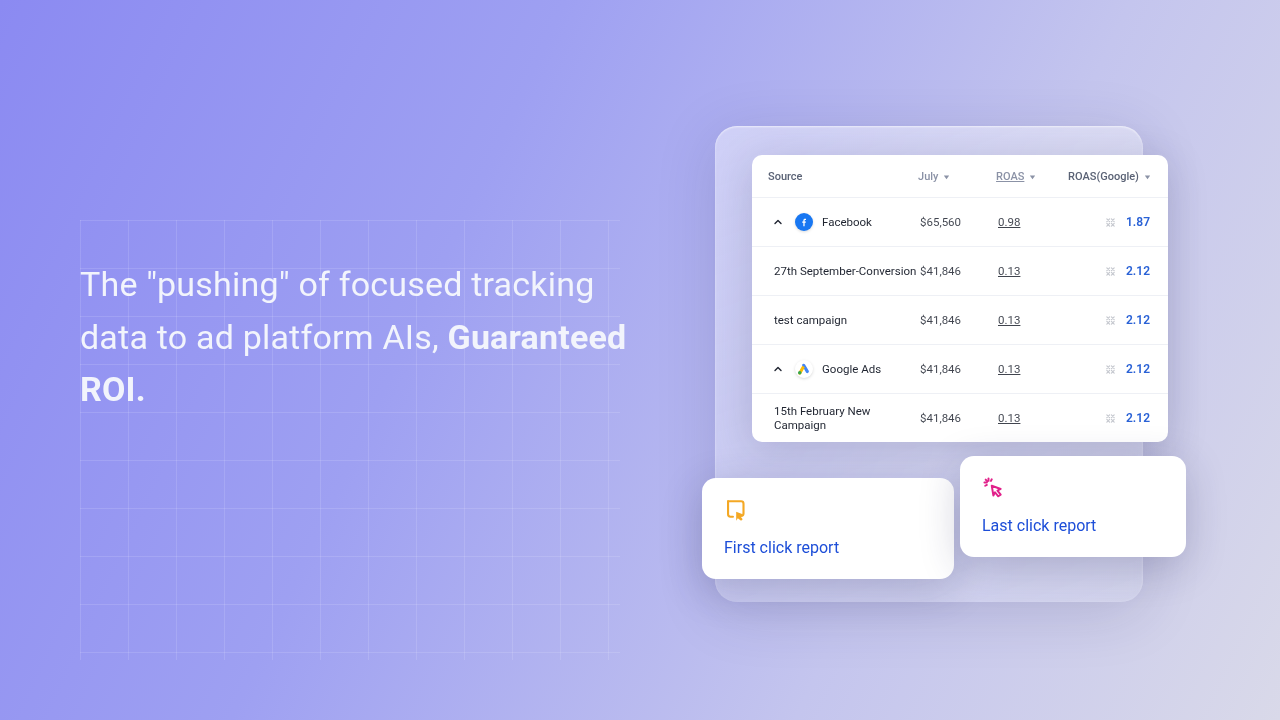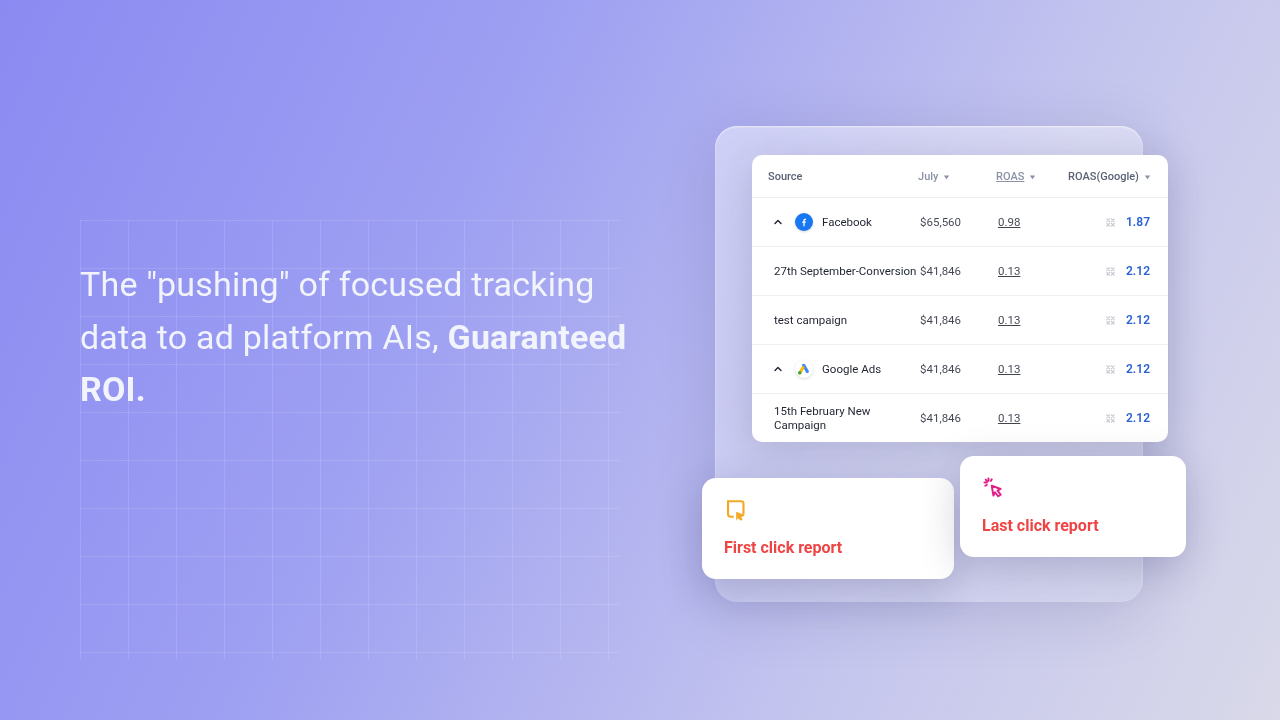--- a/index.html
+++ b/index.html
@@ -88,21 +88,21 @@
 .card1, .card2 {
   position: absolute;
   background:#ffffff;
   border-radius:14px;
   box-shadow: 0 10px 40px rgba(30,30,80,0.22);
   padding: 20px 22px 22px 22px;
 }
 .card1 { left: 702px; top: 478px; width: 252px; }
 .card2 { left: 960px; top: 456px; width: 226px; }
 .card-icon { width:26px; height:26px; margin-bottom:14px; }
-.card-label { font-size:16px; font-weight:700; color:#ef4444; }
+.card-label { font-size:16px; font-weight:400; color:#1d4ed8; }
 
 svg { display:block; }
 </style>
 </head>
 <body>
 
 <div class="grid-bg"></div>
 
 <div class="headline">
   <span>The "pushing" of focused tracking data to ad platform AIs, </span><span class="bold">Guaranteed ROI.</span>

